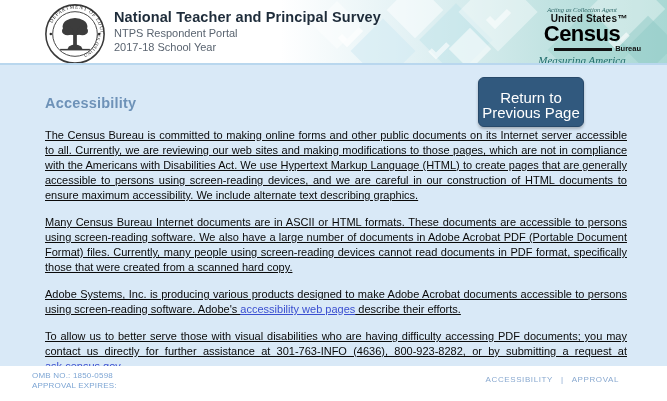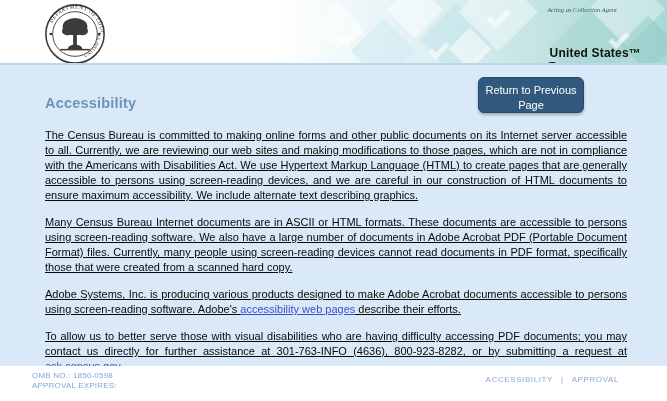--- a/index.html
+++ b/index.html
@@ -10,35 +10,35 @@
   .header { position:relative; width:667px; height:65px; background:#fff;
     border-bottom:2px solid #b9d7ee; overflow:hidden; }
   .header-pattern { position:absolute; top:0; left:0; width:667px; height:65px; }
   .seal { position:absolute; left:44px; top:3px; width:62px; height:62px; z-index:3; }
   .title-block { position:absolute; left:114px; top:9px; z-index:3; }
   .main-title { font-size:14.5px; font-weight:bold; color:#1e2c3a; letter-spacing:.1px; }
   .sub-title { font-size:11px; color:#5a6470; margin-top:2px; }
 
   .census-logo { position:absolute; right:26px; top:6px; z-index:3; width:118px; text-align:center; }
   .census-tagline-top { font-size:6.5px; font-style:italic; color:#2a6464; font-family:"Liberation Serif", serif; }
-  .census-us { font-size:12px; font-weight:bold; color:#111; text-align:right; margin-left:14px; letter-spacing:.2px;margin-top:33px; }
+  .census-us { font-size:10px; font-weight:bold; color:#111; text-align:center; margin-left:14px; letter-spacing:.2px; }
   .census-main { font-size:22px; font-weight:bold; color:#000000; line-height:20px; letter-spacing:-0.5px; }
   .census-bureau-row { display:flex; align-items:flex-end; justify-content:flex-end; margin-top:0; }
   .census-bar { width:58px; height:3px; background:#111; margin-bottom:2px; }
   .census-bureau { font-size:7.5px; font-weight:bold; color:#111; margin-left:3px; }
   .census-tagline-bottom { font-size:11px; font-style:italic; color:#1f6b6b;
     font-family:"Liberation Serif", serif; margin-top:1px; }
 
   
   .content { position:relative; width:667px; height:301px; background:#d9e9f7;
     padding:30px 40px 0 45px; }
   .page-heading { font-size:14.5px; font-weight:bold; color:#6e92b8; letter-spacing:.2px; }
-  .return-btn { position:absolute; left:478px; top:12px; width:106px; height:36px;
+  .return-btn { position:absolute; left:478px; top:12px; width:106px; height:50px;
     background:#31597e; border:1px solid #27496a; border-radius:6px; color:#fff;
-    font-size:11px; line-height:15px; text-align:center; padding-top:5px; cursor:pointer;
+    font-size:15px; line-height:15px; text-align:center; padding-top:5px; cursor:pointer;
     box-shadow:0 2px 3px rgba(0,0,0,.25); font-family:"Liberation Sans", sans-serif; }
   .paragraphs { margin-top:17px; width:582px; }
   .paragraphs p { font-size:11px; line-height:15px; color:#0a0a0a; text-align:justify;
     margin-bottom:12px;text-decoration:underline; }
   .paragraphs a { color:#3a4fd0; text-decoration:underline; cursor:pointer; }
 
   
   .footer { position:relative; width:667px; height:33px; background:#fff; }
   .omb-block { position:absolute; left:32px; top:5px; font-size:8px; line-height:10px;
     color:#7ea6d4; letter-spacing:.2px; }
@@ -97,20 +97,25 @@
     <g fill="#3c3c3c">
       <ellipse cx="50" cy="38" rx="20" ry="14"></ellipse>
       <ellipse cx="38" cy="45" rx="9" ry="7"></ellipse>
       <ellipse cx="62" cy="45" rx="9" ry="7"></ellipse>
       <rect x="47" y="46" width="6" height="24"></rect>
       <path d="M40 70 q10 -6 20 0 l2 4 l-24 0 z"></path>
       <rect x="26" y="74" width="48" height="2.5"></rect>
     </g>
   </svg>
 
+  <div class="title-block">
+    <div class="main-title">National Teacher and Principal Survey</div>
+    <div class="sub-title">NTPS Respondent Portal</div>
+    <div class="sub-title">2017-18 School Year</div>
+  </div>
 
   <div class="census-logo">
     <div class="census-tagline-top">Acting as Collection Agent</div>
     <div class="census-us">United States™</div>
     <div class="census-main">Census</div>
     <div class="census-bureau-row">
       <div class="census-bar"></div>
       <div class="census-bureau">Bureau</div>
     </div>
     <div class="census-tagline-bottom">Measuring America</div>

